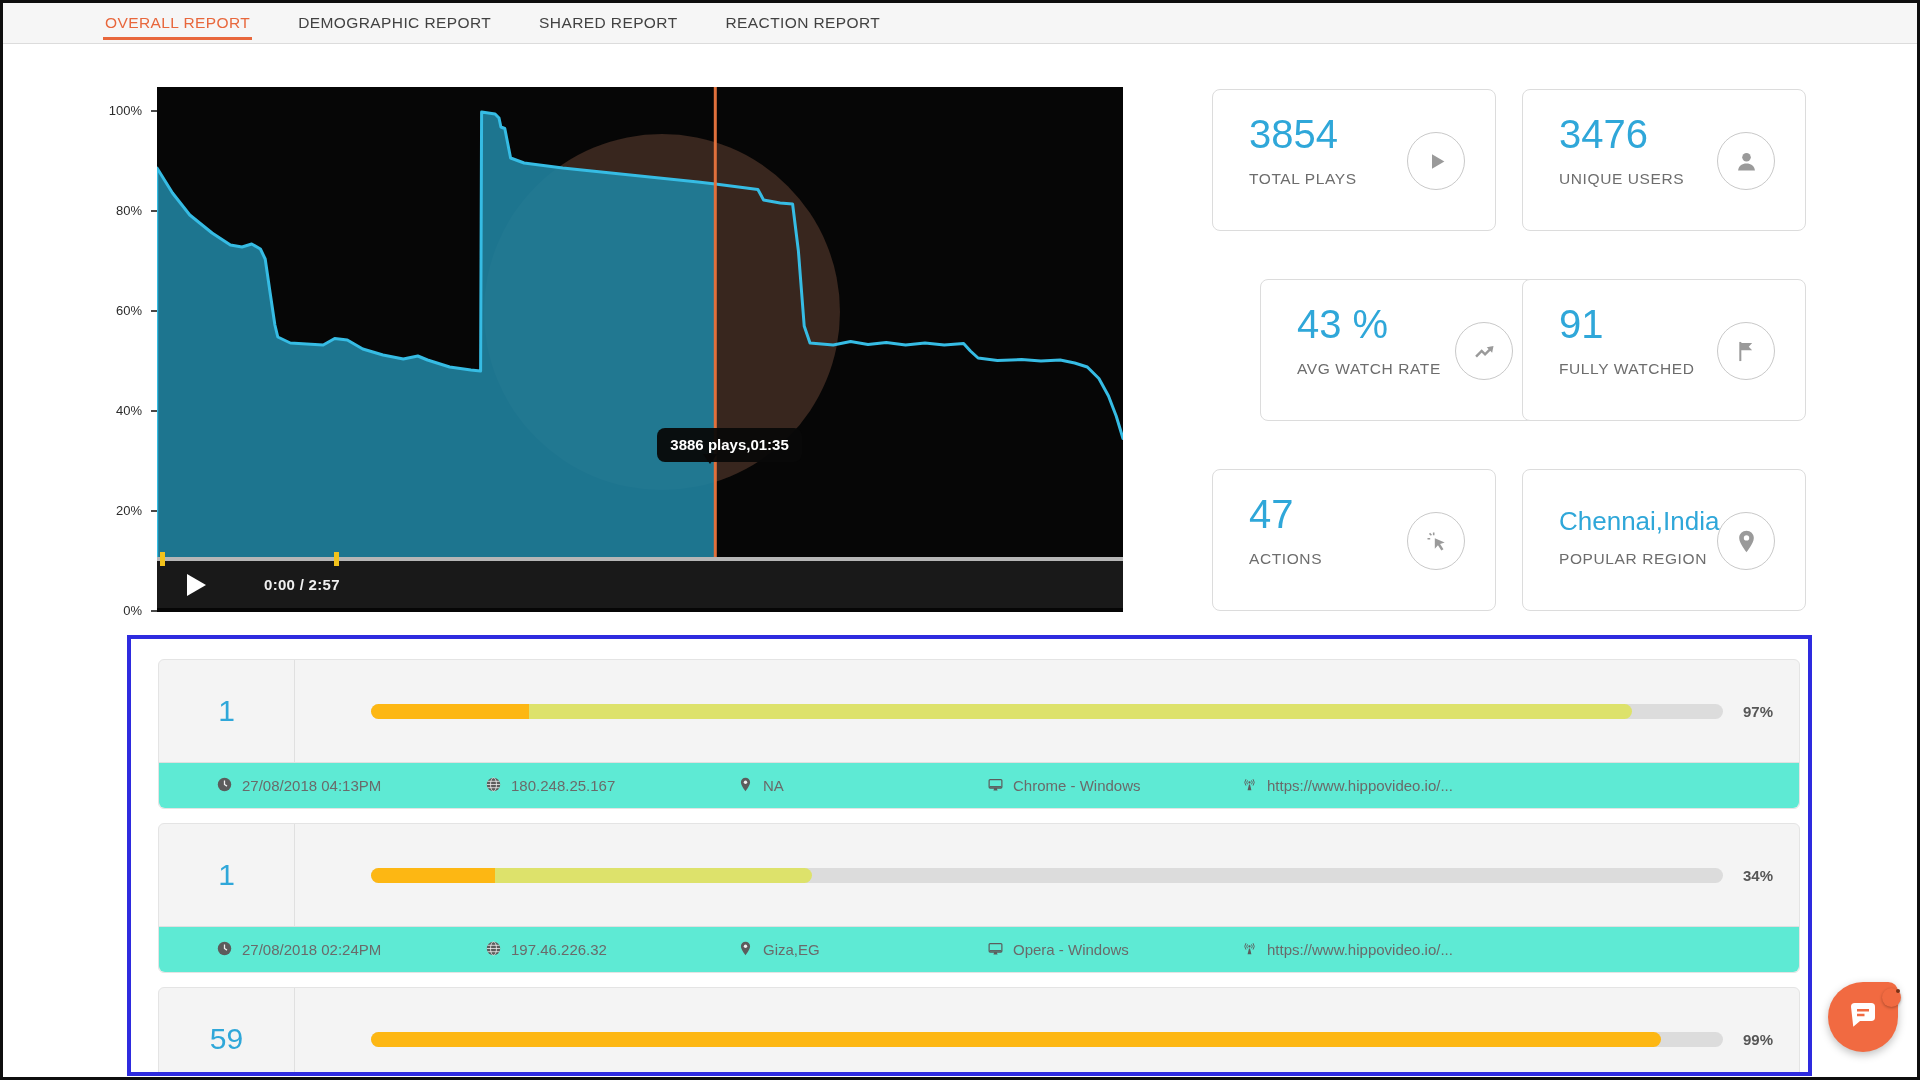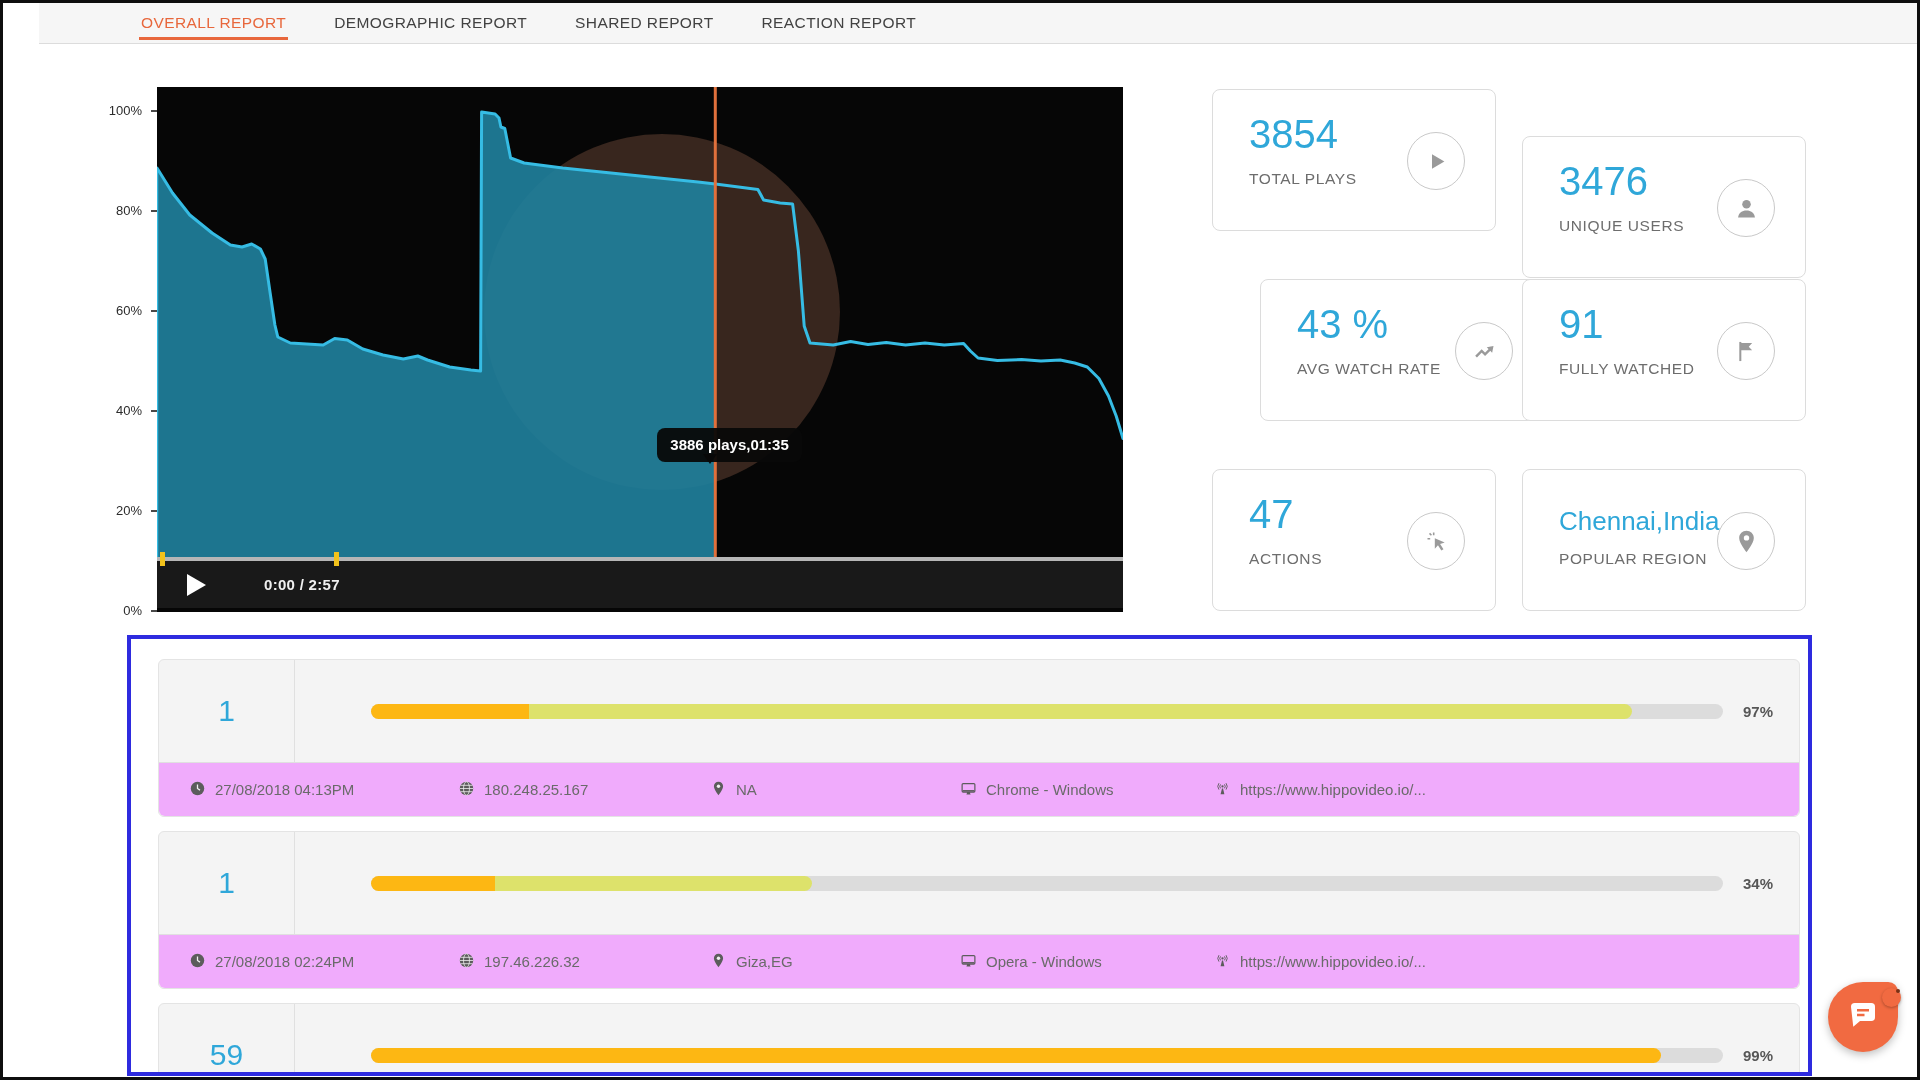--- a/index.html
+++ b/index.html
@@ -1,21 +1,21 @@
 <!DOCTYPE html>
 <html><head>
 <meta charset="utf-8">
 <style>
   html,body{margin:0;padding:0;background:#888;}
   *{box-sizing:border-box;font-family:"Liberation Sans",sans-serif;}
   .stage{position:relative;width:1920px;height:1080px;background:#fff;overflow:hidden;
          box-shadow:inset 0 0 0 3px #0e0e0e;}
   
   .tabbar{position:absolute;left:3px;top:3px;right:3px;height:41px;background:#f6f6f6;
-          border-bottom:1px solid #dcdcdc;display:flex;align-items:center;padding-left:78px;margin-left:36px;}
+          border-bottom:1px solid #dcdcdc;display:flex;align-items:center;padding-left:78px;}
   .tab{position:relative;height:100%;display:flex;align-items:center;padding:0 24px;
        font-size:15.5px;letter-spacing:.4px;color:#424242;cursor:pointer;white-space:nowrap;}
   .tab.active{color:#E8673C;}
   .tab.active::after{content:"";position:absolute;left:22px;right:22px;bottom:3px;height:3px;background:#E8673C;}
   
   .yaxis{position:absolute;left:98px;top:87px;width:59px;height:525px;}
   .ytick{position:absolute;right:9px;height:16px;line-height:16px;font-size:13px;color:#2c2c2c;text-align:right;}
   .ytickmark{position:absolute;right:0;width:6px;height:2px;background:#4a4a4a;}
   .video{position:absolute;left:157px;top:87px;width:966px;height:525px;background:#060606;cursor:pointer;}
   .video svg{position:absolute;left:0;top:0;}
@@ -41,22 +41,22 @@
   .viewer-box{position:absolute;left:127px;top:635px;width:1685px;height:441px;border:4px solid #2E2BDF;
               background:#fff;overflow:hidden;padding:20px 0 0 27px;}
   .row-card{width:1642px;background:#f4f4f4;border:1px solid #e4e4e4;border-radius:6px;margin-bottom:14px;}
   .row-main{display:flex;height:102px;align-items:stretch;}
   .row-count{width:136px;border-right:1px solid #e0e0e0;display:flex;align-items:center;justify-content:center;
              font-size:30px;color:#2FA7D9;}
   .row-barwrap{flex:1;display:flex;align-items:center;padding-left:76px;}
   .bar-track{width:1352px;height:15px;border-radius:8px;background:#dcdcdc;position:relative;}
   .bar-fill{position:absolute;left:0;top:0;height:100%;border-radius:8px;}
   .row-pct{margin-left:20px;font-size:15px;color:#565656;font-weight:bold;}
-  .row-meta{height:54px;border-top:1px solid #e0e0e0;background:#f0abfc;display:grid;
-            grid-template-columns:269px 252px 250px 254px 1fr;align-items:center;padding-left:30px;
+  .row-meta{height:46px;border-top:1px solid #e0e0e0;background:#5eead4;display:grid;
+            grid-template-columns:269px 252px 250px 254px 1fr;align-items:center;padding-left:57px;
             border-radius:0 0 6px 6px;}
   .meta-item{display:flex;align-items:center;gap:9px;font-size:15px;color:#6a6a6a;white-space:nowrap;}
   .meta-item svg{width:17px;height:17px;color:#5c5c5c;flex:0 0 auto;}
   
   .chat{position:absolute;left:1828px;top:982px;width:70px;height:70px;background:#F16A41;
         border-radius:50% 14% 50% 50%;box-shadow:0 3px 8px rgba(0,0,0,.25);cursor:pointer;
         display:flex;align-items:center;justify-content:center;}
   .chat svg{width:36px;height:36px;}
   .chat-badge{position:absolute;left:1882px;top:988px;width:19px;height:19px;border-radius:50%;
               background:#F16A41;box-shadow:0 1px 3px rgba(0,0,0,.3);cursor:pointer;}
@@ -121,21 +121,21 @@
   <div class="stats" id="stats">
       <div class="stat-card" style="left: 0px; top: 0px;">
       <div class="stat-value">3854</div>
       <div class="stat-label">TOTAL PLAYS</div>
       <div class="stat-icon">
           <svg viewBox="0 0 24 24">
             <path d="M8 5.5L19 12 8 18.5z" fill="currentColor"></path>
           </svg>
         </div>
     </div>
-      <div class="stat-card" style="left: 310px; top: 0px; margin-top: 47px;">
+      <div class="stat-card" style="left: 310px; top: 0px;">
       <div class="stat-value">3476</div>
       <div class="stat-label">UNIQUE USERS</div>
       <div class="stat-icon">
           <svg viewBox="0 0 24 24">
             <circle cx="12" cy="8.2" r="3.8" fill="currentColor"></circle>
             <path d="M4.5 20c.4-4.2 3.6-6.3 7.5-6.3s7.1 2.1 7.5 6.3z" fill="currentColor"></path>
           </svg>
         </div>
     </div>
       <div class="stat-card" style="left: 0px; top: 190px; margin-left: 48px;">

